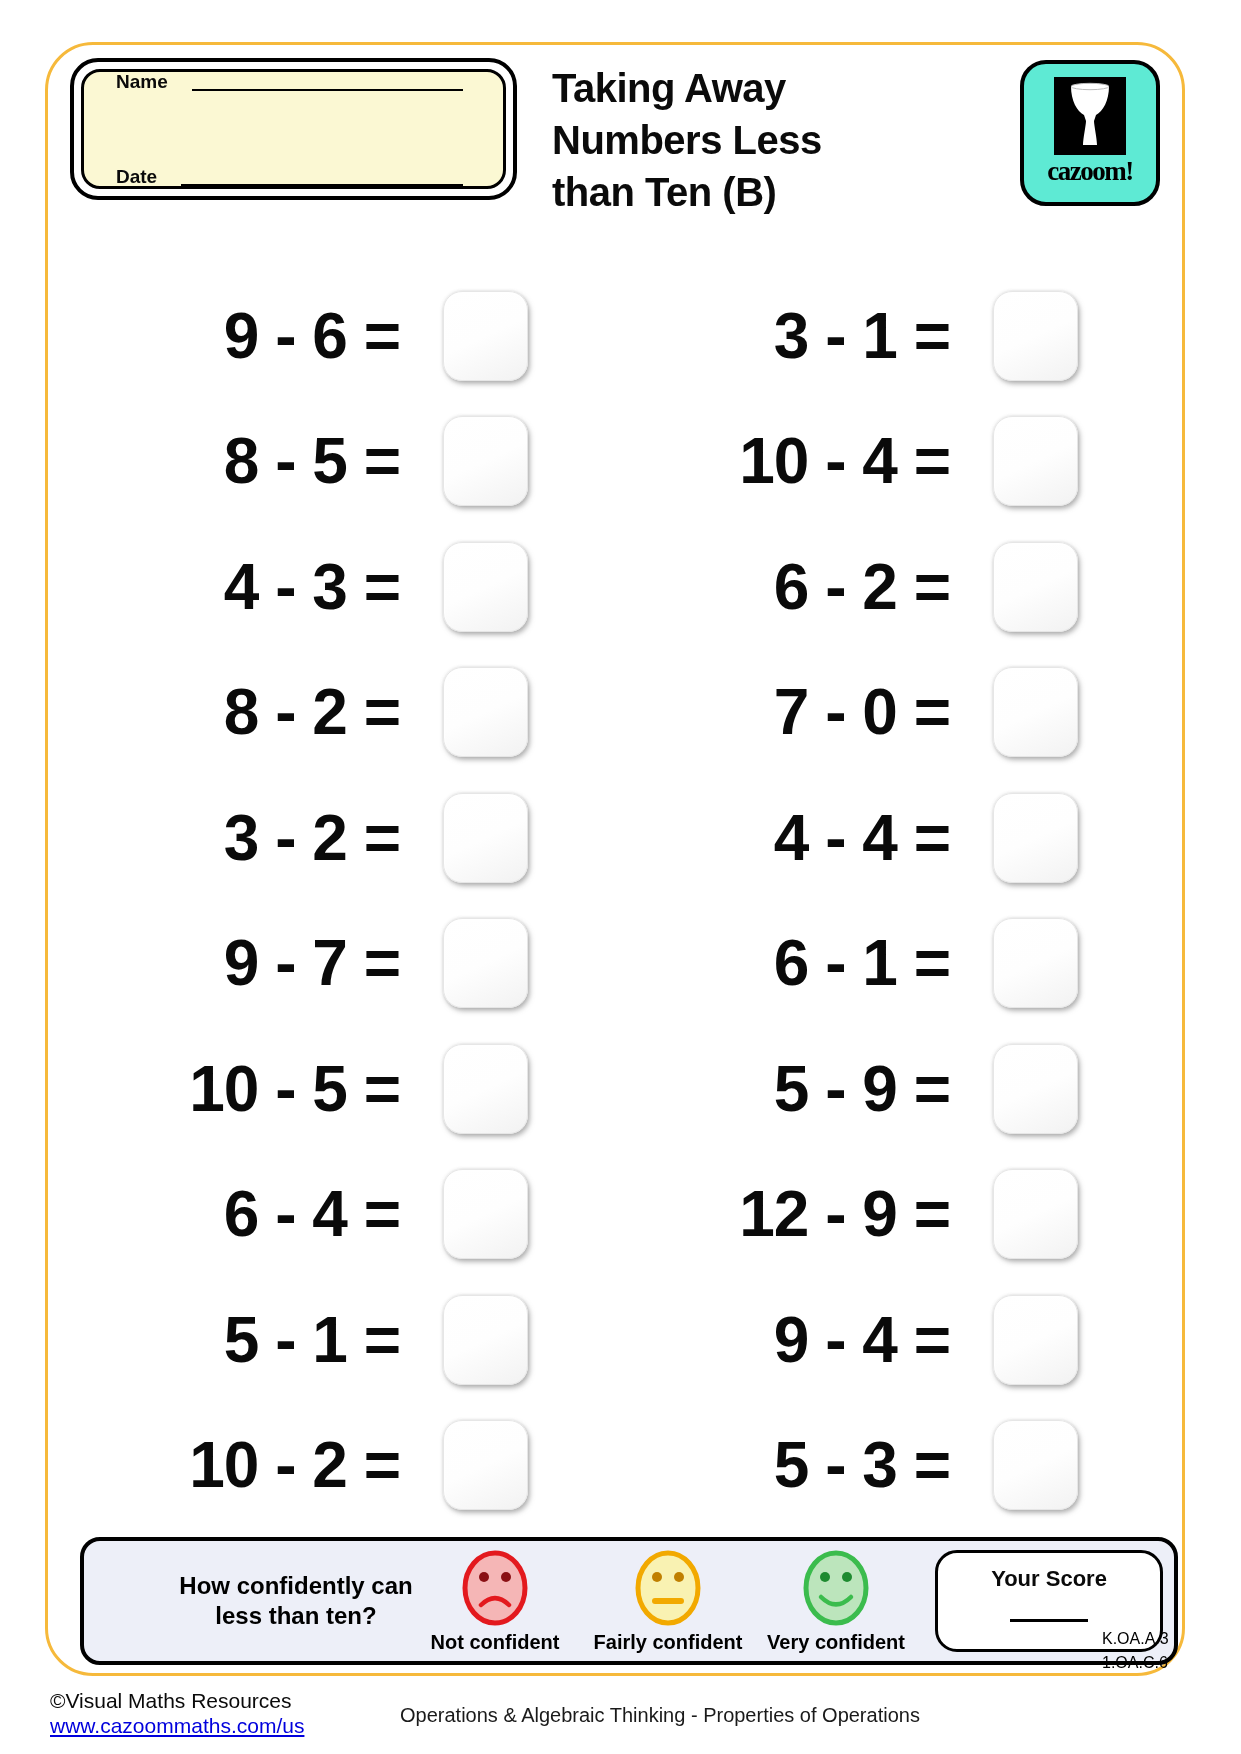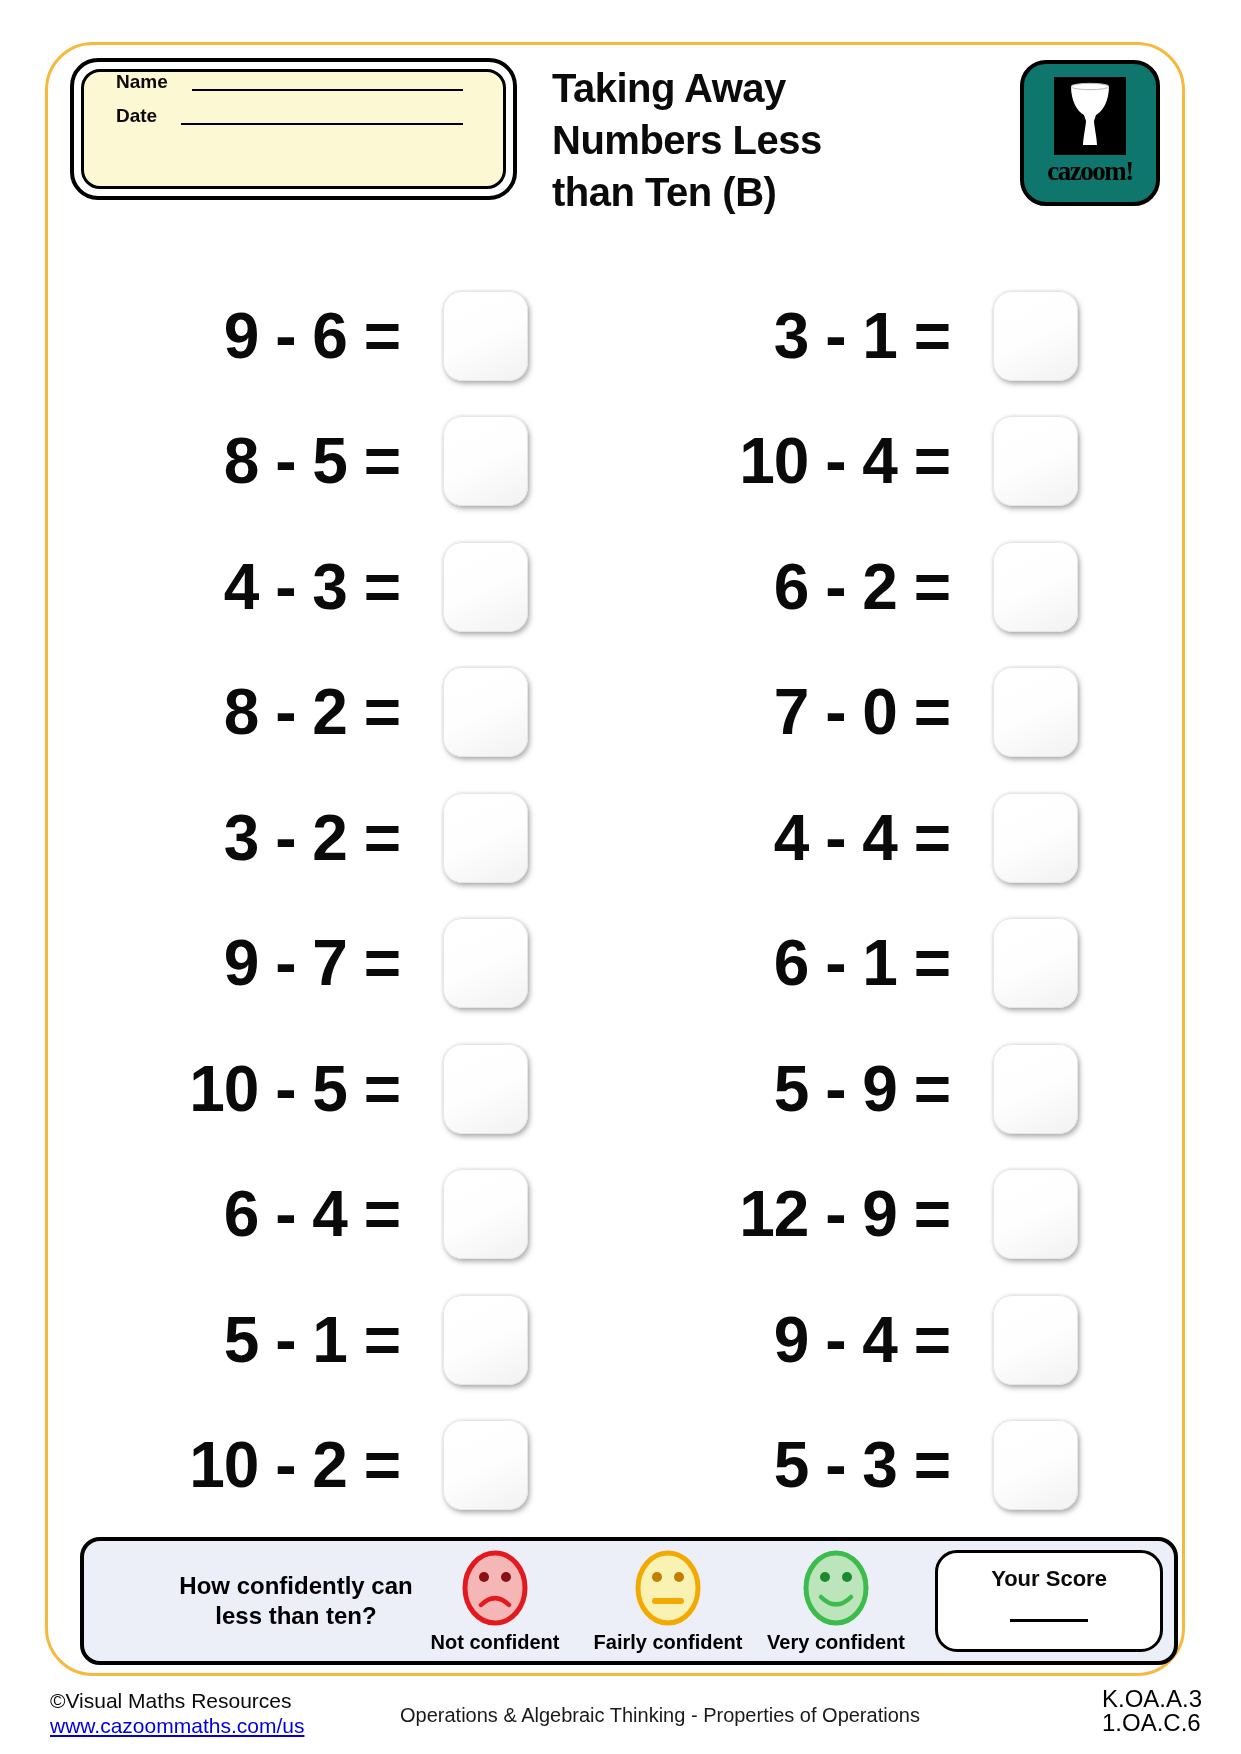--- a/index.html
+++ b/index.html
@@ -5,32 +5,32 @@
   html,body{margin:0;padding:0;background:#ffffff;}
   body{width:1241px;height:1754px;position:relative;font-family:"Liberation Sans",sans-serif;color:#0a0a0a;overflow:hidden;}
 
   .page-border{position:absolute;left:45px;top:42px;width:1140px;height:1634px;
     border:3px solid #F6B93B;border-radius:48px;box-sizing:border-box;}
 
   
   .name-box{position:absolute;left:70px;top:58px;width:447px;height:142px;
     border:4px solid #000;border-radius:28px;background:#fff;box-sizing:border-box;padding:7px;}
   .name-box-inner{width:100%;height:100%;border:3px solid #000;border-radius:19px;background:#FBF8D3;
-    box-sizing:border-box;display:flex;flex-direction:column;justify-content:flex-start;gap:15px;padding:0 30px 0 32px;}
+    box-sizing:border-box;display:flex;flex-direction:column;justify-content:space-between;gap:15px;padding:0 30px 0 32px;}
   .field-row{display:flex;align-items:flex-end;}
   .field-label{font-weight:bold;font-size:19px;line-height:19px;}
   .field-line{flex:1;border-bottom:2.5px solid #000;margin-left:24px;margin-right:10px;height:16px;}
 
   
   .title{position:absolute;left:552px;top:62px;font-size:40px;font-weight:bold;line-height:52px;
     color:#0b0b0b;letter-spacing:-0.5px;}
 
   
   .logo{position:absolute;left:1020px;top:60px;width:140px;height:146px;border:4px solid #000;
-    border-radius:26px;background:#0f766e;box-sizing:border-box;display:flex;flex-direction:column;align-items:center;}
+    border-radius:26px;background:#5eead4;box-sizing:border-box;display:flex;flex-direction:column;align-items:center;}
   .logo-square{margin-top:13px;width:72px;height:78px;background:#000;display:flex;align-items:center;justify-content:center;}
   .logo-text{font-family:"Liberation Serif",serif;font-weight:bold;font-size:27px;letter-spacing:-1.5px;margin-top:1px;color:#000;}
 
   
   .col{position:absolute;top:273px;width:468px;}
   .col-left{left:60px;}
   .col-right{left:610px;}
   .p-row{height:125.5px;display:flex;align-items:center;}
   .eq{width:340px;text-align:right;font-size:64px;font-weight:bold;letter-spacing:-1px;white-space:nowrap;color:#0a0a0a;}
   .answer-box{width:85px;height:90px;margin-left:43px;border-radius:19px;box-sizing:border-box;
@@ -49,21 +49,21 @@
   .face-label{font-weight:bold;font-size:20px;margin-top:3px;color:#000;white-space:nowrap;}
   .score-box{position:absolute;left:851px;top:9px;width:228px;height:102px;border:3px solid #000;
     border-radius:22px;background:#fff;box-sizing:border-box;text-align:center;}
   .score-title{font-weight:bold;font-size:22px;margin-top:13px;}
   .score-line{width:78px;border-bottom:3px solid #000;margin:27px auto 0;}
 
   
   .footer-left{position:absolute;left:50px;top:1688px;font-size:21px;line-height:25px;}
   .footer-url{color:#0000DD;text-decoration:underline;cursor:pointer;}
   .footer-center{position:absolute;left:400px;top:1704px;width:560px;text-align:left;font-size:20px;color:#1a1a1a;}
-  .footer-codes{position:absolute;left:1102px;top:1687px;font-size:24px;line-height:24px;color:#000;}
+  .footer-codes{position:absolute;left:1102px;top:1627px;font-size:16px;line-height:24px;color:#000;}
 </style>
 </head>
 <body>
 
 <div class="page-border"></div>
 
 <div class="name-box">
   <div class="name-box-inner">
     <div class="field-row">
       <span class="field-label">Name</span>

